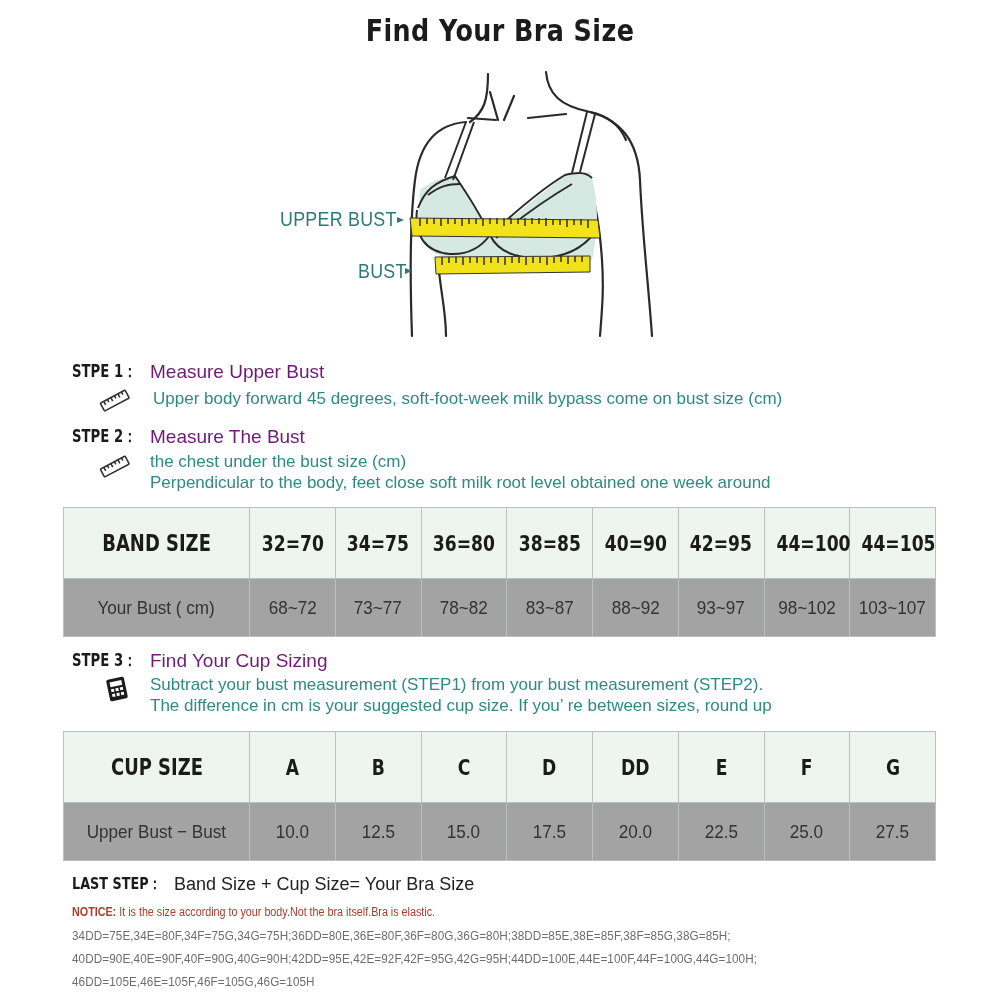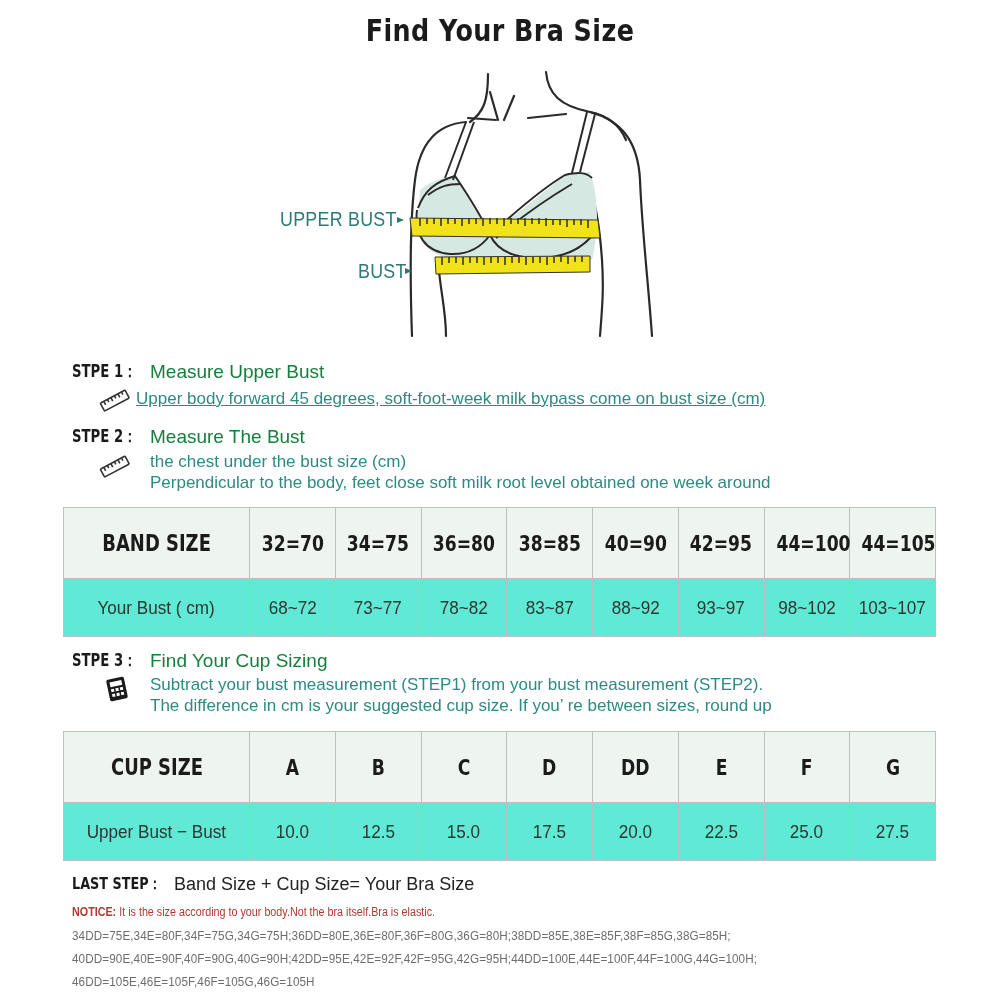--- a/index.html
+++ b/index.html
@@ -3,29 +3,29 @@
 <meta charset="utf-8">
 <style>
   html, body { margin: 0; padding: 0; background: #ffffff; }
   body { width: 1000px; height: 1000px; position: relative; overflow: hidden; font-family: "Liberation Sans", sans-serif; color: #222; }
   .title { position: absolute; top: 12px; left: 0; width: 1000px; text-align: center; font-family: "DejaVu Sans", sans-serif; font-weight: bold; font-size: 31px; letter-spacing: 0.5px; transform: scaleX(0.82); transform-origin: center; color: #1b1b1b; }
   .illus { position: absolute; left: 260px; top: 60px; width: 480px; height: 290px; }
   .label-measure { position: absolute; color: #2b7a75; font-family: "Liberation Sans", sans-serif; font-size: 21px; transform: scaleX(0.85); transform-origin: left center; letter-spacing: 0.3px; }
   .step { position: absolute; left: 72px; }
   .step-head { display: flex; align-items: flex-end; }
   .step-num { font-family: "DejaVu Sans", sans-serif; font-weight: bold; font-size: 17px; transform: scaleX(0.78); transform-origin: left center; width: 78px; white-space: nowrap; color: #1b1b1b; }
-  .step-title { font-size: 19px; color: #15803d; }
+  .step-title { font-size: 19px; color: #701a75; }
   .step-desc { position: absolute; left: 78px; font-size: 17px; color: #2e8a84; line-height: 21px; width: 800px; }
   .step-icon { position: absolute; left: 26px; width: 34px; height: 24px; }
   table.grid { position: absolute; left: 63px; width: 873px; border-collapse: collapse; table-layout: fixed; }
   table.grid td { border: 1.5px solid #b9c2bd; text-align: center; vertical-align: middle; }
   table.grid tr.head td { background: #eef4ef; height: 68px; font-family: "DejaVu Sans", sans-serif; font-weight: bold; font-size: 22px; color: #1b1b1b; }
   table.grid tr.head td span { display: inline-block; transform: scaleX(0.78); white-space: nowrap; }
   table.grid tr.head td.rowlabel span { font-size: 23px; }
-  table.grid tr.body td { background: #5eead4; height: 55px; font-size: 19px; color: #333; }
+  table.grid tr.body td { background: #a3a3a3; height: 55px; font-size: 19px; color: #333; }
   table.grid tr.body td span { display: inline-block; transform: scaleX(0.9); white-space: nowrap; }
   table.grid td.rowlabel { width: 183px; }
   .last { position: absolute; left: 72px; top: 874px; display: flex; align-items: flex-start; }
   .last .k { font-family: "DejaVu Sans", sans-serif; font-weight: bold; font-size: 16px; transform: scaleX(0.8); transform-origin: left center; width: 102px; white-space: nowrap; color: #1b1b1b; }
   .last .v { font-size: 18px; color: #222; }
   .notice { position: absolute; left: 72px; top: 905px; font-size: 12.5px; color: #b03a2e; transform: scaleX(0.86); transform-origin: left center; white-space: nowrap; }
   .notice b { font-weight: bold; }
   .conv { position: absolute; left: 72px; font-size: 13px; color: #6d6d6d; white-space: nowrap; transform: scaleX(0.9); transform-origin: left center; letter-spacing: 0.1px; }
 </style>
 </head>
@@ -91,21 +91,21 @@
     <span class="step-num">STPE 1：</span>
     <span class="step-title">Measure Upper Bust</span>
   </div>
 </div>
 <svg class="step-icon" style="left:98px; top:389px;" viewBox="0 0 34 24">
   <g transform="rotate(-28 17 12)" fill="none" stroke="#333" stroke-width="1.6">
     <rect x="3" y="7" width="28" height="9" rx="1"></rect>
     <path d="M7 7 v4 M11 7 v3 M15 7 v4 M19 7 v3 M23 7 v4 M27 7 v3"></path>
   </g>
 </svg>
-<div class="step-desc" style="left:136px; top:388px;text-decoration:underline;">
+<div class="step-desc" style="left:153px; top:388px;">
   <div>Upper body forward 45 degrees, soft-foot-week milk bypass come on bust size (cm)</div>
 </div>
 
 <div class="step" style="top:425px;">
   <div class="step-head">
     <span class="step-num">STPE 2：</span>
     <span class="step-title">Measure The Bust</span>
   </div>
 </div>
 <svg class="step-icon" style="left:98px; top:455px;" viewBox="0 0 34 24">

